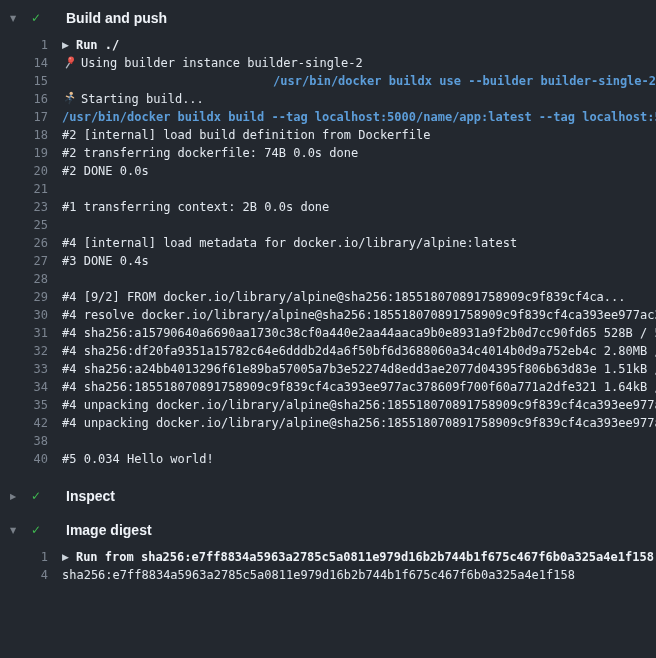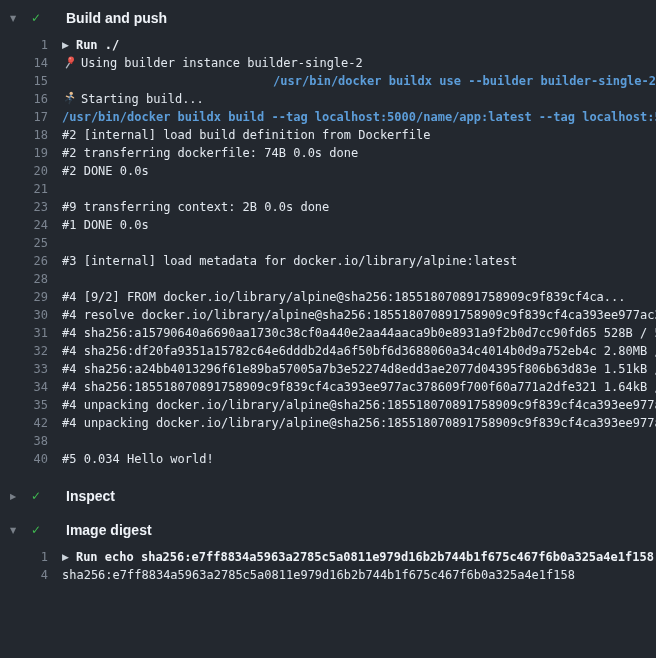--- a/index.html
+++ b/index.html
@@ -116,33 +116,33 @@
         <div class="log-line t-plain">
     <span class="ln">20</span>
     <span class="lc"><span>#2 DONE 0.0s</span></span>
   </div>
         <div class="log-line t-plain">
     <span class="ln">21</span>
     <span class="lc"><span></span></span>
   </div>
         <div class="log-line t-plain">
     <span class="ln">23</span>
-    <span class="lc"><span>#9 transferring context: 2B 0.0s done</span></span>
-  </div>
-        <div class="log-line t-plain">
-    <span class="ln">24</span>
-    <span class="lc"><span>#1 DONE 0.0s</span></span>
+    <span class="lc"><span>#1 transferring context: 2B 0.0s done</span></span>
   </div>
         <div class="log-line t-plain">
     <span class="ln">25</span>
     <span class="lc"><span></span></span>
   </div>
         <div class="log-line t-plain">
     <span class="ln">26</span>
-    <span class="lc"><span>#3 [internal] load metadata for docker.io/library/alpine:latest</span></span>
+    <span class="lc"><span>#4 [internal] load metadata for docker.io/library/alpine:latest</span></span>
+  </div>
+        <div class="log-line t-plain">
+    <span class="ln">27</span>
+    <span class="lc"><span>#3 DONE 0.4s</span></span>
   </div>
         <div class="log-line t-plain">
     <span class="ln">28</span>
     <span class="lc"><span></span></span>
   </div>
         <div class="log-line t-plain">
     <span class="ln">29</span>
     <span class="lc"><span>#4 [9/2] FROM docker.io/library/alpine@sha256:185518070891758909c9f839cf4ca...</span></span>
   </div>
         <div class="log-line t-plain">
@@ -193,21 +193,21 @@
   </section>
     <section class="log-section">
     <div class="section-header">
       <span class="chevron">▼</span>
       <span class="check">✓</span>
       <span class="title">Image digest</span>
     </div>
     <div class="section-body">
         <div class="log-line t-run">
     <span class="ln">1</span>
-    <span class="lc"><span class="run-arrow">▶</span><span>Run echo sha256:e7ff8834a5963a2785c5a0811e979d16b2b744b1f675c467f6b0a325a4e1f158</span></span>
+    <span class="lc"><span class="run-arrow">▶</span><span>Run from sha256:e7ff8834a5963a2785c5a0811e979d16b2b744b1f675c467f6b0a325a4e1f158</span></span>
   </div>
         <div class="log-line t-plain">
     <span class="ln">4</span>
     <span class="lc"><span>sha256:e7ff8834a5963a2785c5a0811e979d16b2b744b1f675c467f6b0a325a4e1f158</span></span>
   </div>
       </div>
   </section>
   </div>
 
 </body></html>

